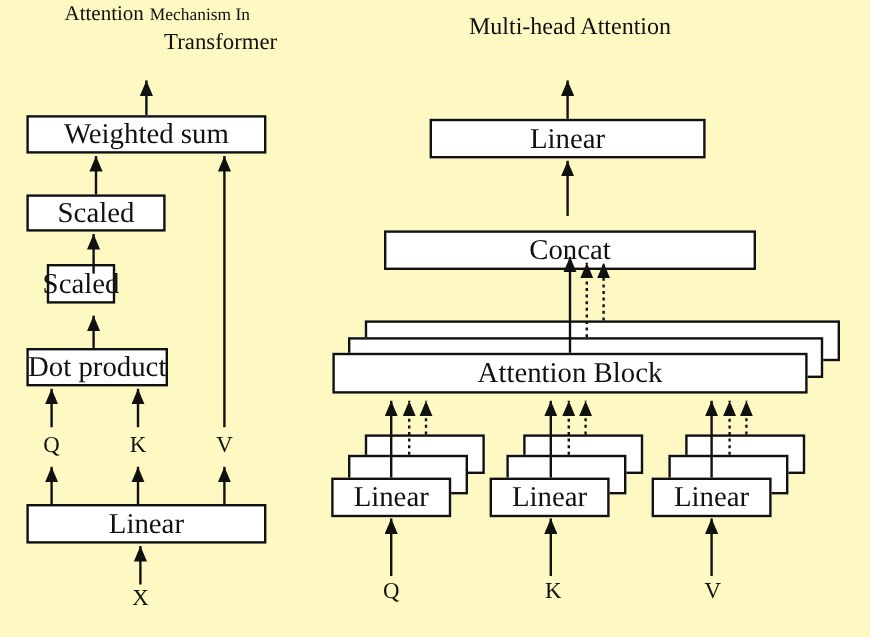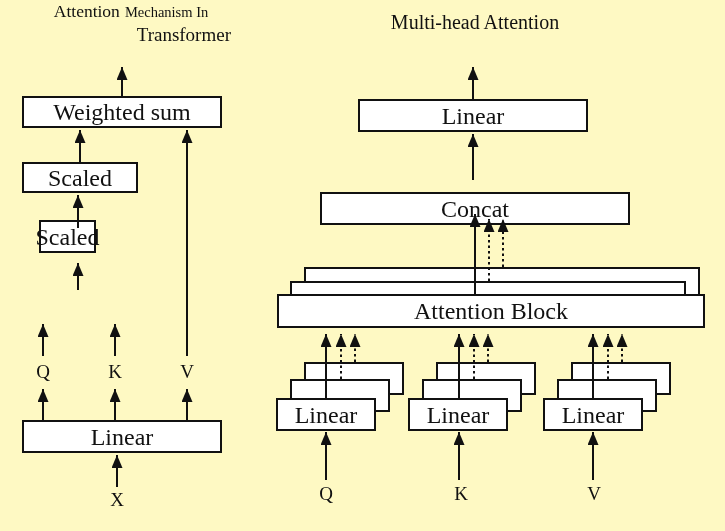--- a/index.html
+++ b/index.html
@@ -42,20 +42,23 @@
   </div>
 
   <div class="box" style="left:22px;top:162px;width:116px;height:31px;">
     <span>Scaled</span>
   </div>
 
   <div class="box" style="left:39px;top:220px;width:57px;height:33px;">
     <span>Scaled</span>
   </div>
 
+  <div class="box" style="left:22px;top:290px;width:118px;height:32px;">
+    <span>Dot product</span>
+  </div>
 
   <div class="lbl" style="left:43px;top:371px;">Q</div>
   <div class="lbl" style="left:115px;top:371px;">K</div>
   <div class="lbl" style="left:187px;top:371px;">V</div>
 
   <div class="box" style="left:22px;top:420px;width:200px;height:33px;">
     <span>Linear</span>
   </div>
 
   <div class="lbl" style="left:117px;top:499px;">X</div>
@@ -65,21 +68,21 @@
   <div class="box" style="left:358px;top:99px;width:230px;height:33px;">
     <span>Linear</span>
   </div>
 
   <div class="box" style="left:320px;top:192px;width:310px;height:33px;">
     <span>Concat</span>
   </div>
 
   <div class="box stack-back" style="left:304px;top:267px;width:396px;height:34px;"></div>
   <div class="box stack-mid" style="left:290px;top:281px;width:396px;height:34px;"></div>
-  <div class="box stack-front" style="left:277px;top:294px;width:428px;height:34px;">
+  <div class="box stack-front" style="left:277px;top:294px;width:396px;height:34px;">
     <span>Attention Block</span>
   </div>
 
   <div class="box stack-back" style="left:304px;top:362px;width:100px;height:33px;"></div>
   <div class="box stack-mid" style="left:290px;top:379px;width:100px;height:33px;"></div>
   <div class="box stack-front" style="left:276px;top:398px;width:100px;height:33px;">
     <span>Linear</span>
   </div>
 
   <div class="box stack-back" style="left:436px;top:362px;width:100px;height:33px;"></div>

